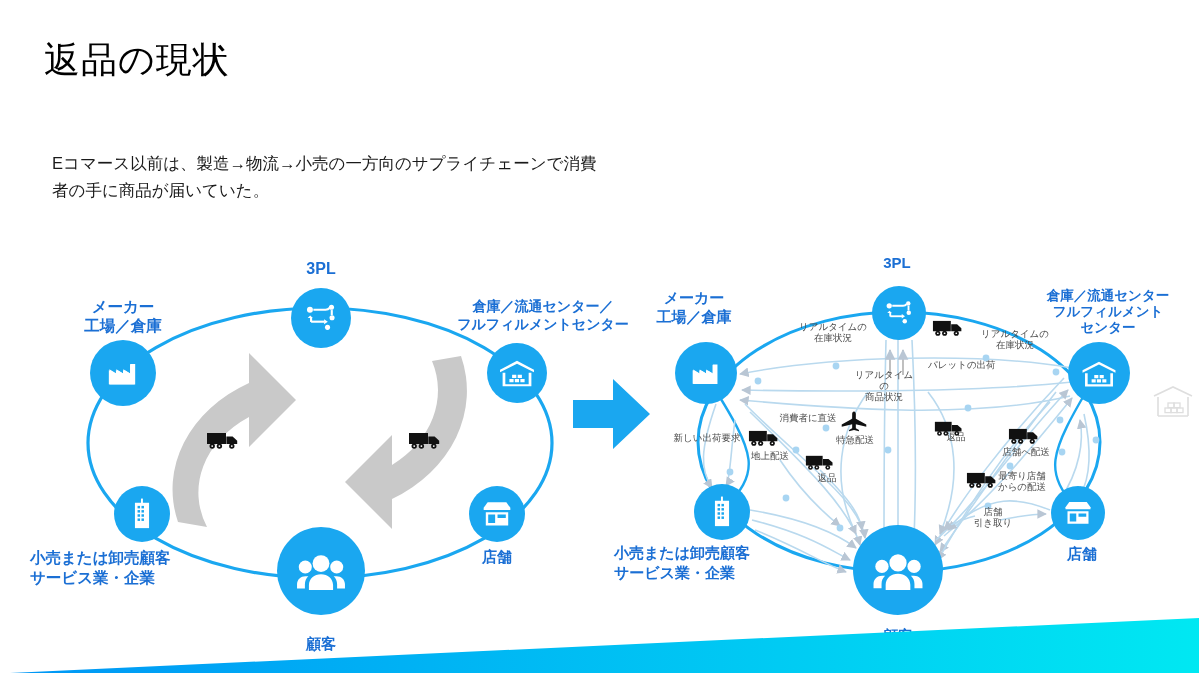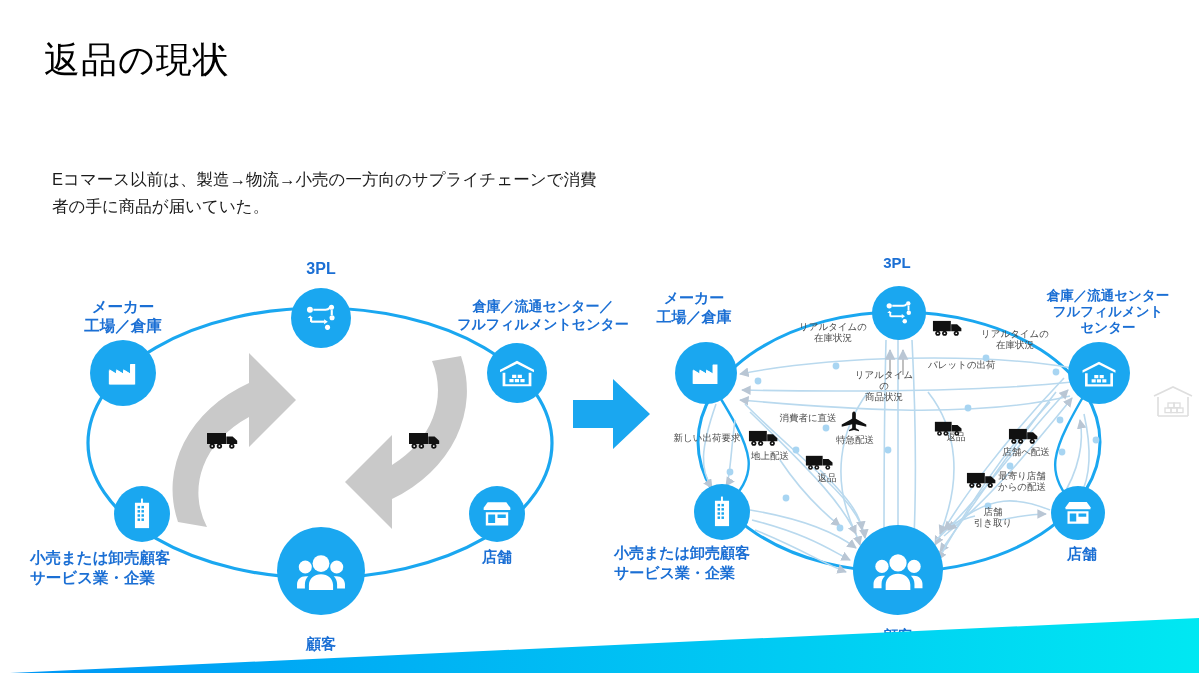--- a/index.html
+++ b/index.html
@@ -14,21 +14,21 @@
   .title{
     position:absolute;left:44px;top:36px;
     font-size:36px;color:#000000;letter-spacing:1px;font-weight:400;
   }
 
   
   .para{
     position:absolute;font-size:16.5px;color:#1a1a1a;line-height:1.62;
     white-space:pre-line;font-weight:400;
   }
-  .para-left{left:52px;top:150px;width:545px;margin-top:16px;}
+  .para-left{left:52px;top:150px;width:545px;}
   .para-right{left:634px;top:150px;width:560px;}
 
   
   .diagram{position:absolute;}
   .diagram svg{display:block;overflow:visible;}
 
   
   .big-arrow{position:absolute;left:573px;top:378px;width:78px;height:72px;}
 
   

